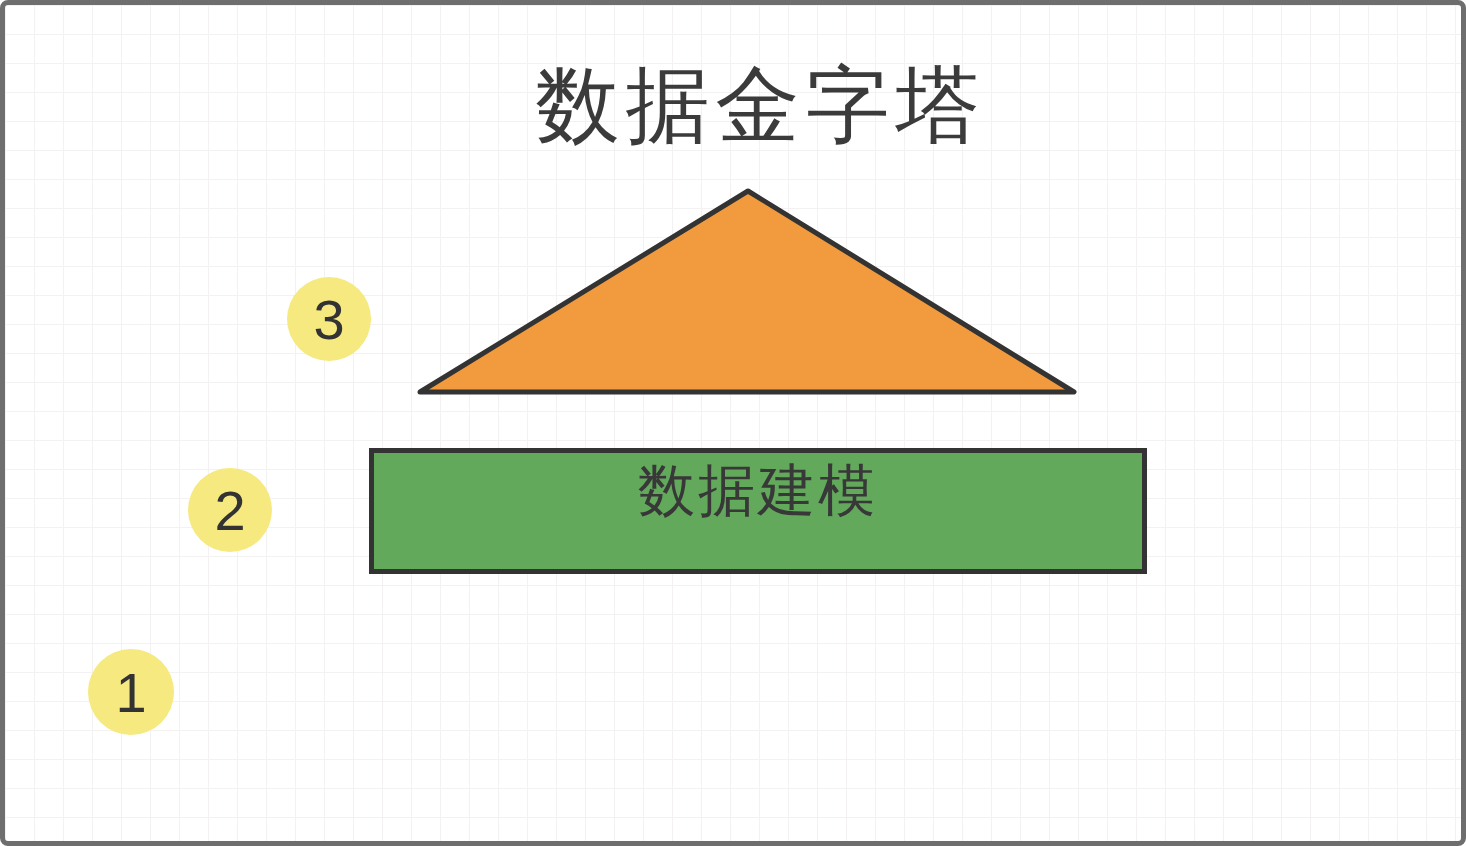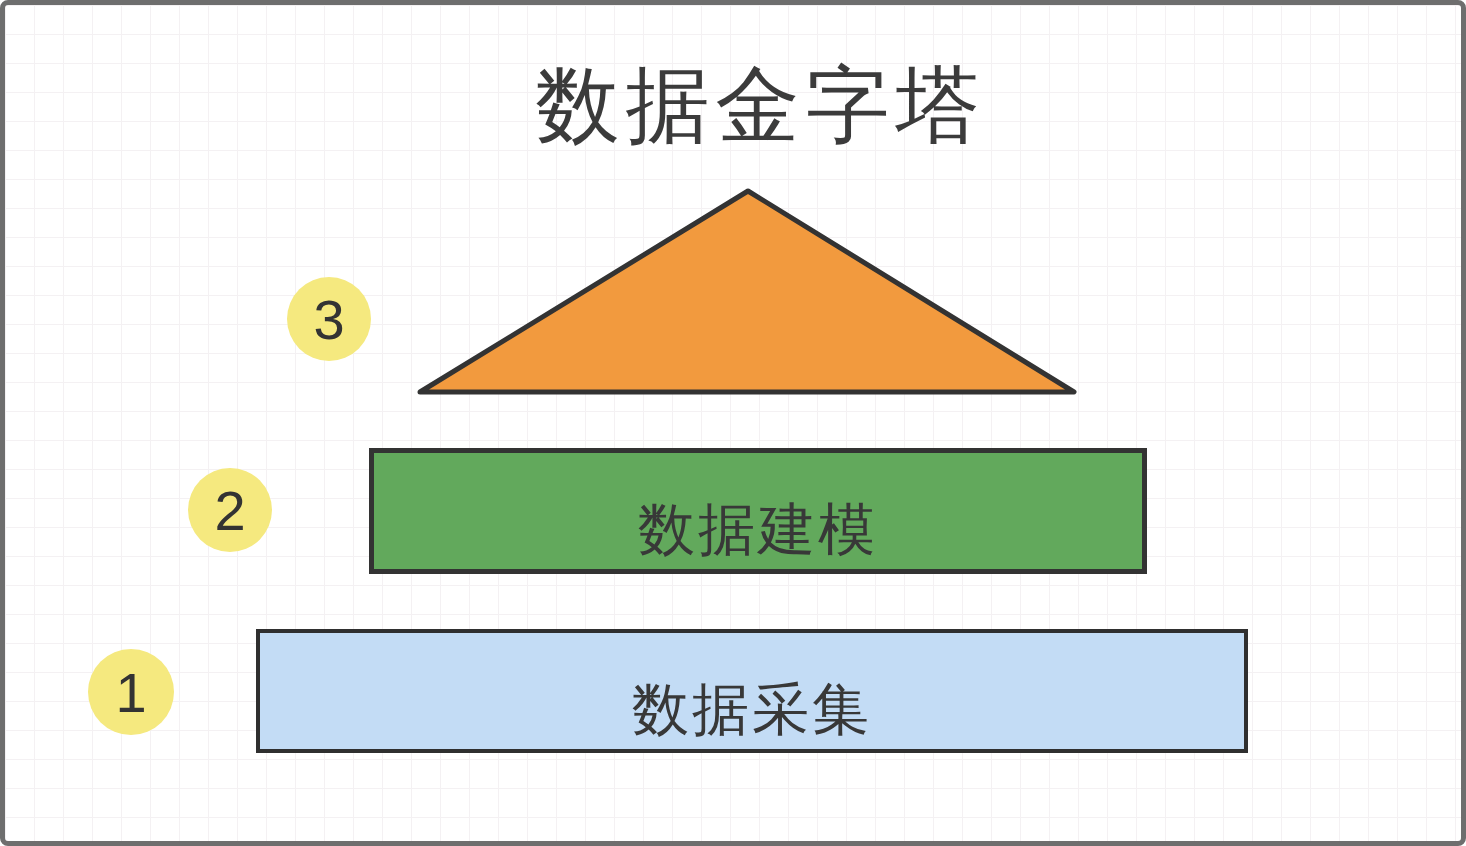--- a/index.html
+++ b/index.html
@@ -51,21 +51,21 @@
     align-items: center;
     justify-content: center;
     font-size: 56px;
     color: #3b3b3b;
     letter-spacing: 3px;
   }
   .bar {
     position: absolute;
     box-sizing: border-box;
     display: flex;
-    align-items: flex-end;
+    align-items: flex-start;
     justify-content: center;
     font-size: 57px;
     color: #383838;
     letter-spacing: 3px;
   }
   .bar-modeling {
     left: 364px;
     top: 443px;
     width: 778px;
     height: 126px;
@@ -106,23 +106,20 @@
   <div class="triangle-wrap">
     <svg width="664" height="211" viewBox="0 0 664 211">
       <polygon points="333,5 659,206 5,206" fill="#F29A3E" stroke="#333333" stroke-width="5" stroke-linejoin="round"></polygon>
     </svg>
   </div>
 
   <div class="bar bar-modeling">
     <span>数据建模</span>
   </div>
 
-  <div class="bar bar-collection">
-    <span>数据采集</span>
-  </div>
 
   <div class="badge badge-3">
     <span>3</span>
   </div>
 
   <div class="badge badge-2">
     <span>2</span>
   </div>
 
   <div class="badge badge-1">

